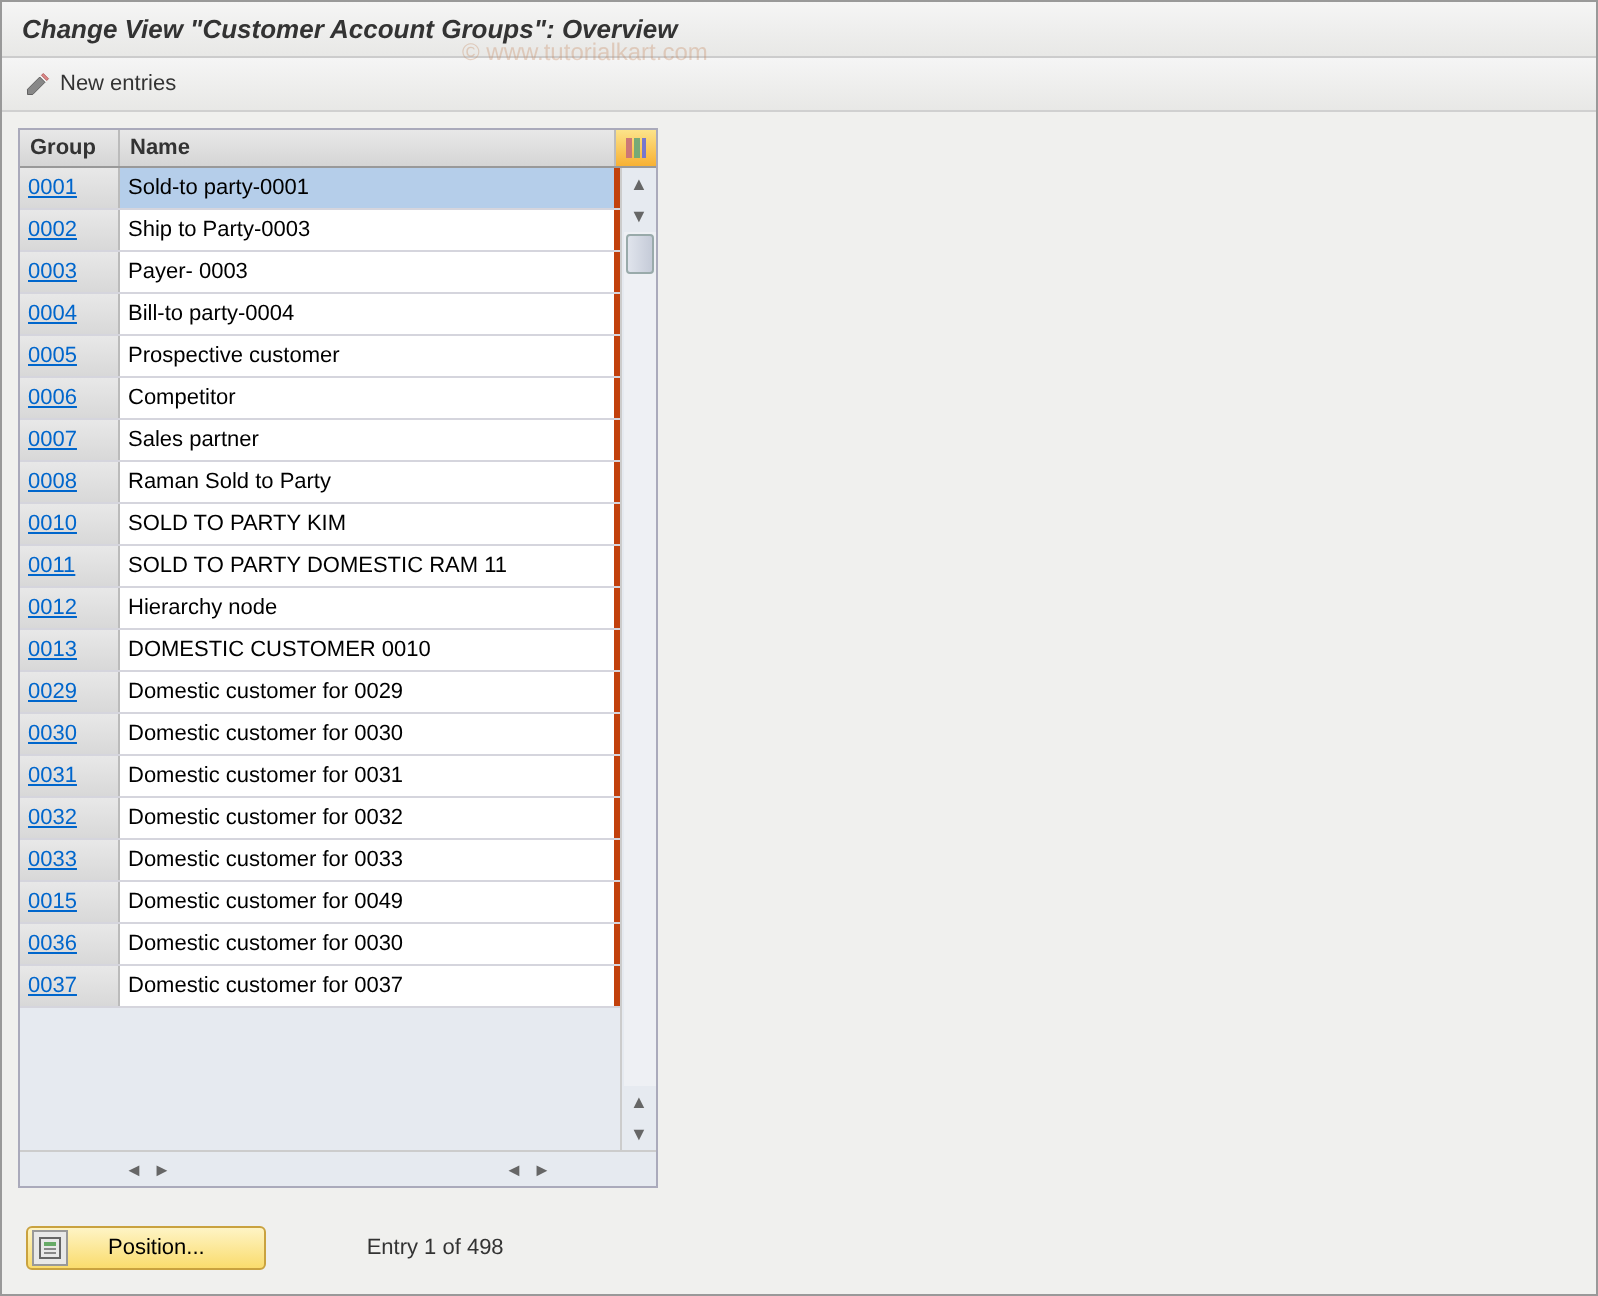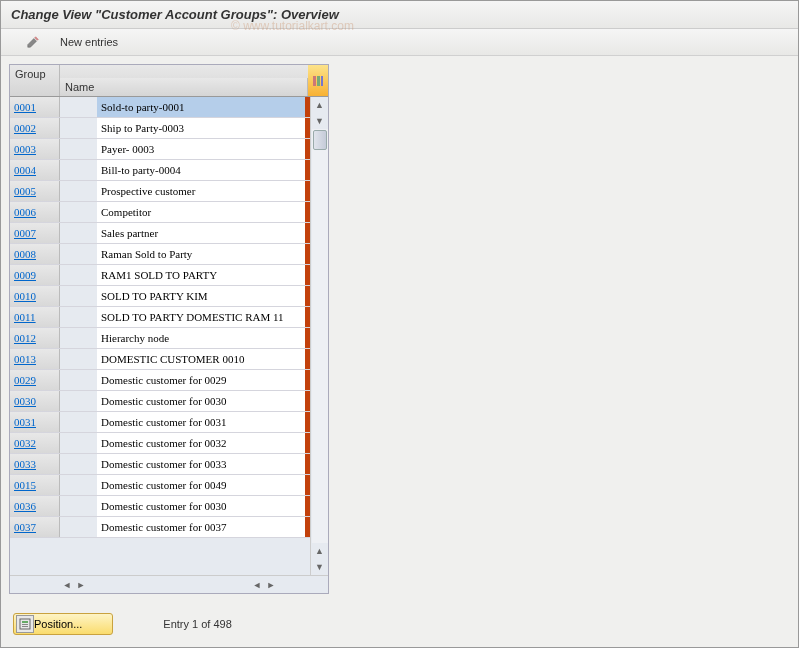--- a/index.html
+++ b/index.html
@@ -20,24 +20,24 @@
       background: linear-gradient(to bottom, #f5f5f5, #e8e8e6);
       padding: 6px 10px;
       font-style: italic;
       font-weight: bold;
       font-size: 13px;
       color: #333;
       border-bottom: 1px solid #ccc;
     }
     .toolbar {
       background: linear-gradient(to bottom, #f5f5f5, #e8e8e6);
-      padding: 4px 23px;
-      display: flex;
-      align-items: center;
-      gap: 18px;
+      padding: 4px 9px;
+      display: flex;
+      align-items: center;
+      gap: 2px;
       border-bottom: 1px solid #d0d0d0;
     }
     .toolbar-icon {
       width: 18px;
       height: 18px;
       display: flex;
       align-items: center;
       justify-content: center;
     }
     .toolbar-text {
@@ -58,65 +58,63 @@
       position: relative;
     }
     .table-header-row {
       display: flex;
       background: linear-gradient(to bottom, #e8e8e8, #d5d5d5);
       border-bottom: 1px solid #999;
     }
     .th {
       padding: 3px 5px;
       border-right: 1px solid #bbb;
-      font-weight: normal;
+      font-weight: bold;
       color: #333;
       background: linear-gradient(to bottom, #e8e8e8, #d5d5d5);
     }
     .th-group { width: 50px; }
-    .th-name { flex: 1; margin-top: 13px; }
+    .th-name { flex: 1; }
     .th-config {
       width: 20px;
       background: linear-gradient(to bottom, #fce38a, #f8b133);
       display: flex;
       align-items: center;
       justify-content: center;
     }
     .table-body {
       flex: 1;
       overflow: hidden;
       display: flex;
     }
     .table-rows {
       flex: 1;
-      font-family: Liberation Serif, serif;
     }
     .table-row {
       display: flex;
       height: 21px;
       border-bottom: 1px solid #d5d5dd;
     }
     .cell-group {
       width: 50px;
       background: linear-gradient(to bottom, #e8e8e8, #d8d8d8);
       border-right: 1px solid #bbb;
       padding: 2px 4px;
       color: #0066cc;
       text-decoration: underline;
       display: flex;
       align-items: center;
     }
     .cell-name {
       flex: 1;
       background: #fff;
-      border-right: 5px solid #c2410c;
+      border-right: 3px solid #c2410c;
       padding: 2px 4px;
       display: flex;
       align-items: center;
-      margin-left: 37px;
     }
     .cell-name.selected {
       background: #b5ceea;
     }
     .vscroll {
       width: 18px;
       background: #e6eaf0;
       display: flex;
       flex-direction: column;
       align-items: center;
@@ -179,20 +177,21 @@
     }
     .position-button {
       display: flex;
       align-items: center;
       background: linear-gradient(to bottom, #fef4c5, #fadc6d);
       border: 1px solid #c9a23f;
       border-radius: 3px;
       height: 22px;
       padding: 0 30px 0 2px;
       cursor: pointer;
+      gap: 20px;
     }
     .position-icon {
       width: 18px;
       height: 18px;
       background: #e8e8e8;
       border: 1px solid #999;
       display: flex;
       align-items: center;
       justify-content: center;
     }
@@ -263,24 +262,20 @@
             <div class="cell-group">0006</div>
             <div class="cell-name">Competitor</div>
           </div>
           <div class="table-row">
             <div class="cell-group">0007</div>
             <div class="cell-name">Sales partner</div>
           </div>
           <div class="table-row">
             <div class="cell-group">0008</div>
             <div class="cell-name">Raman Sold to Party</div>
-          </div>
-          <div class="table-row">
-            <div class="cell-group">0009</div>
-            <div class="cell-name">RAM1 SOLD TO PARTY</div>
           </div>
           <div class="table-row">
             <div class="cell-group">0010</div>
             <div class="cell-name">SOLD TO PARTY KIM</div>
           </div>
           <div class="table-row">
             <div class="cell-group">0011</div>
             <div class="cell-name">SOLD TO PARTY DOMESTIC RAM 11</div>
           </div>
           <div class="table-row">

